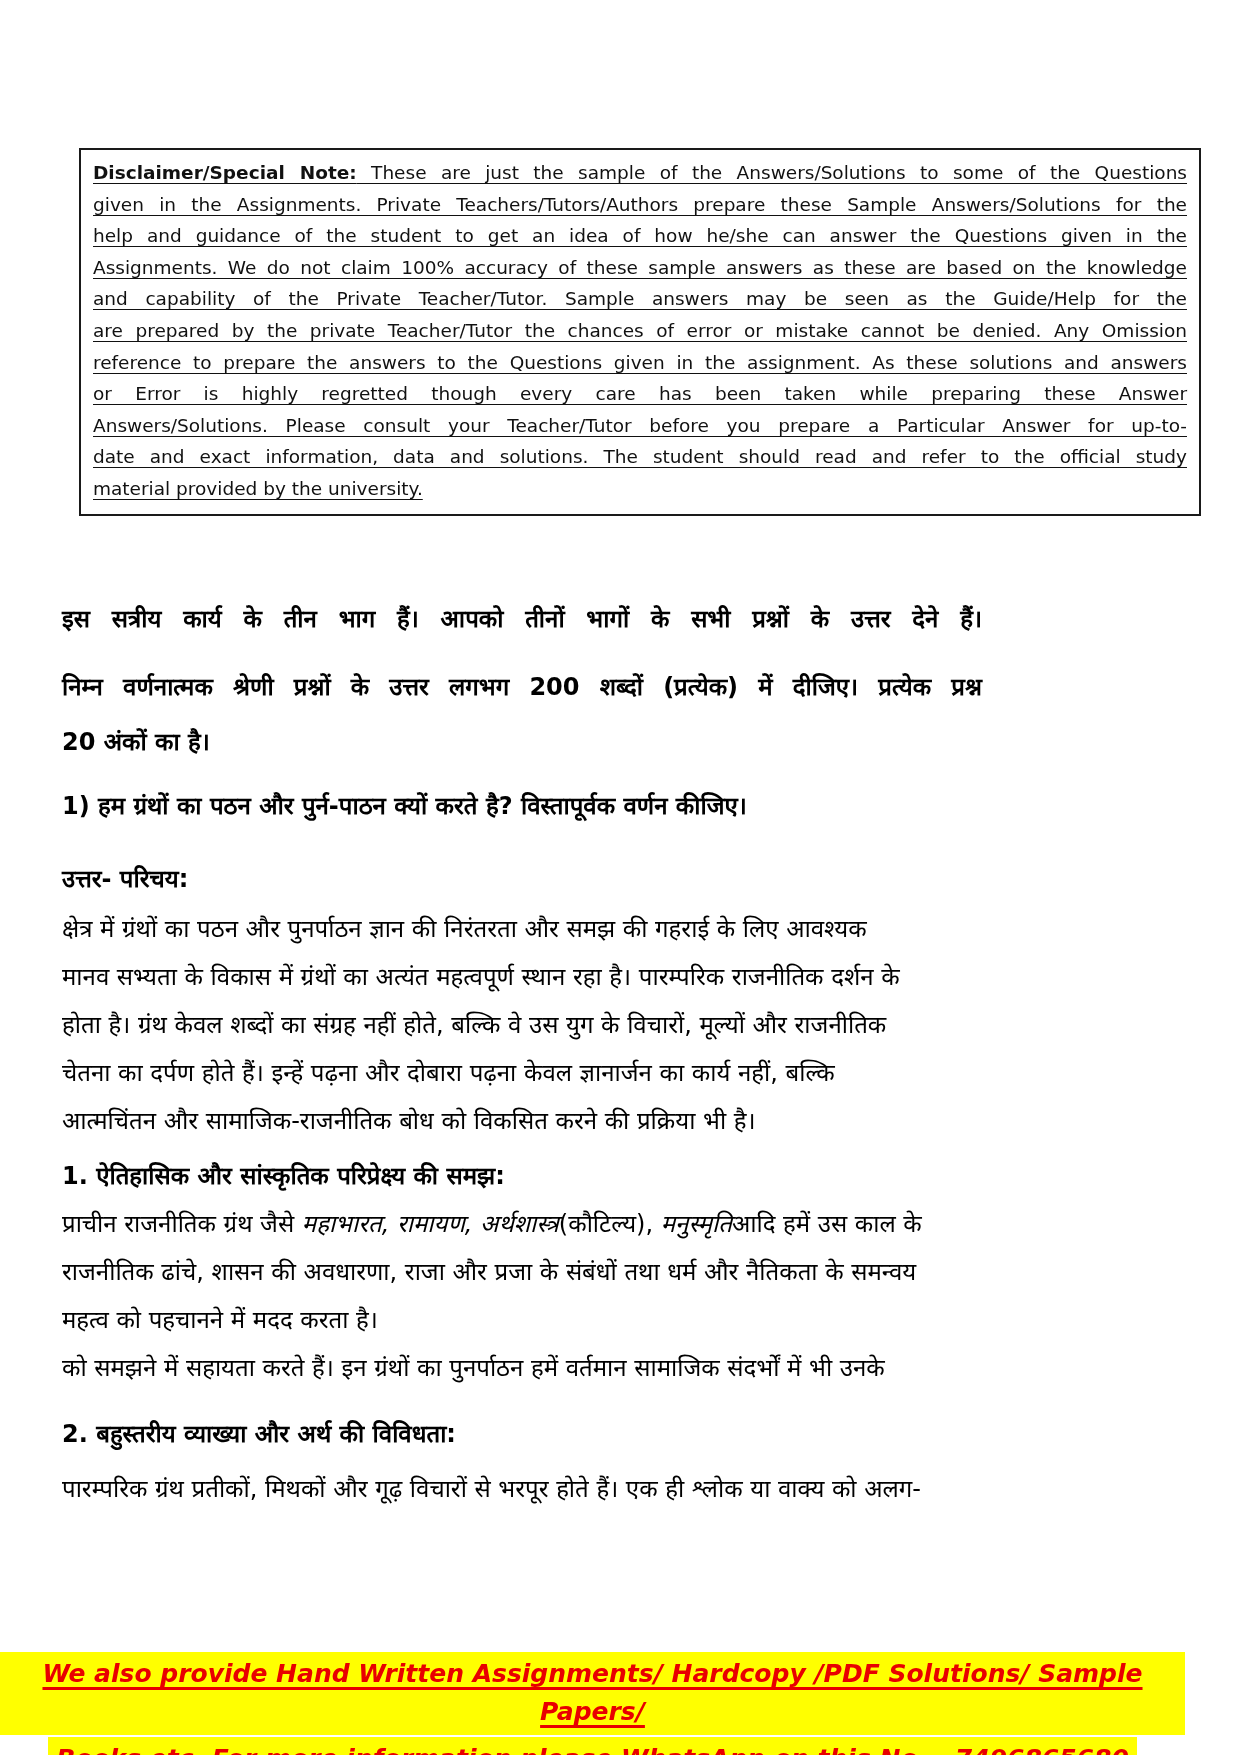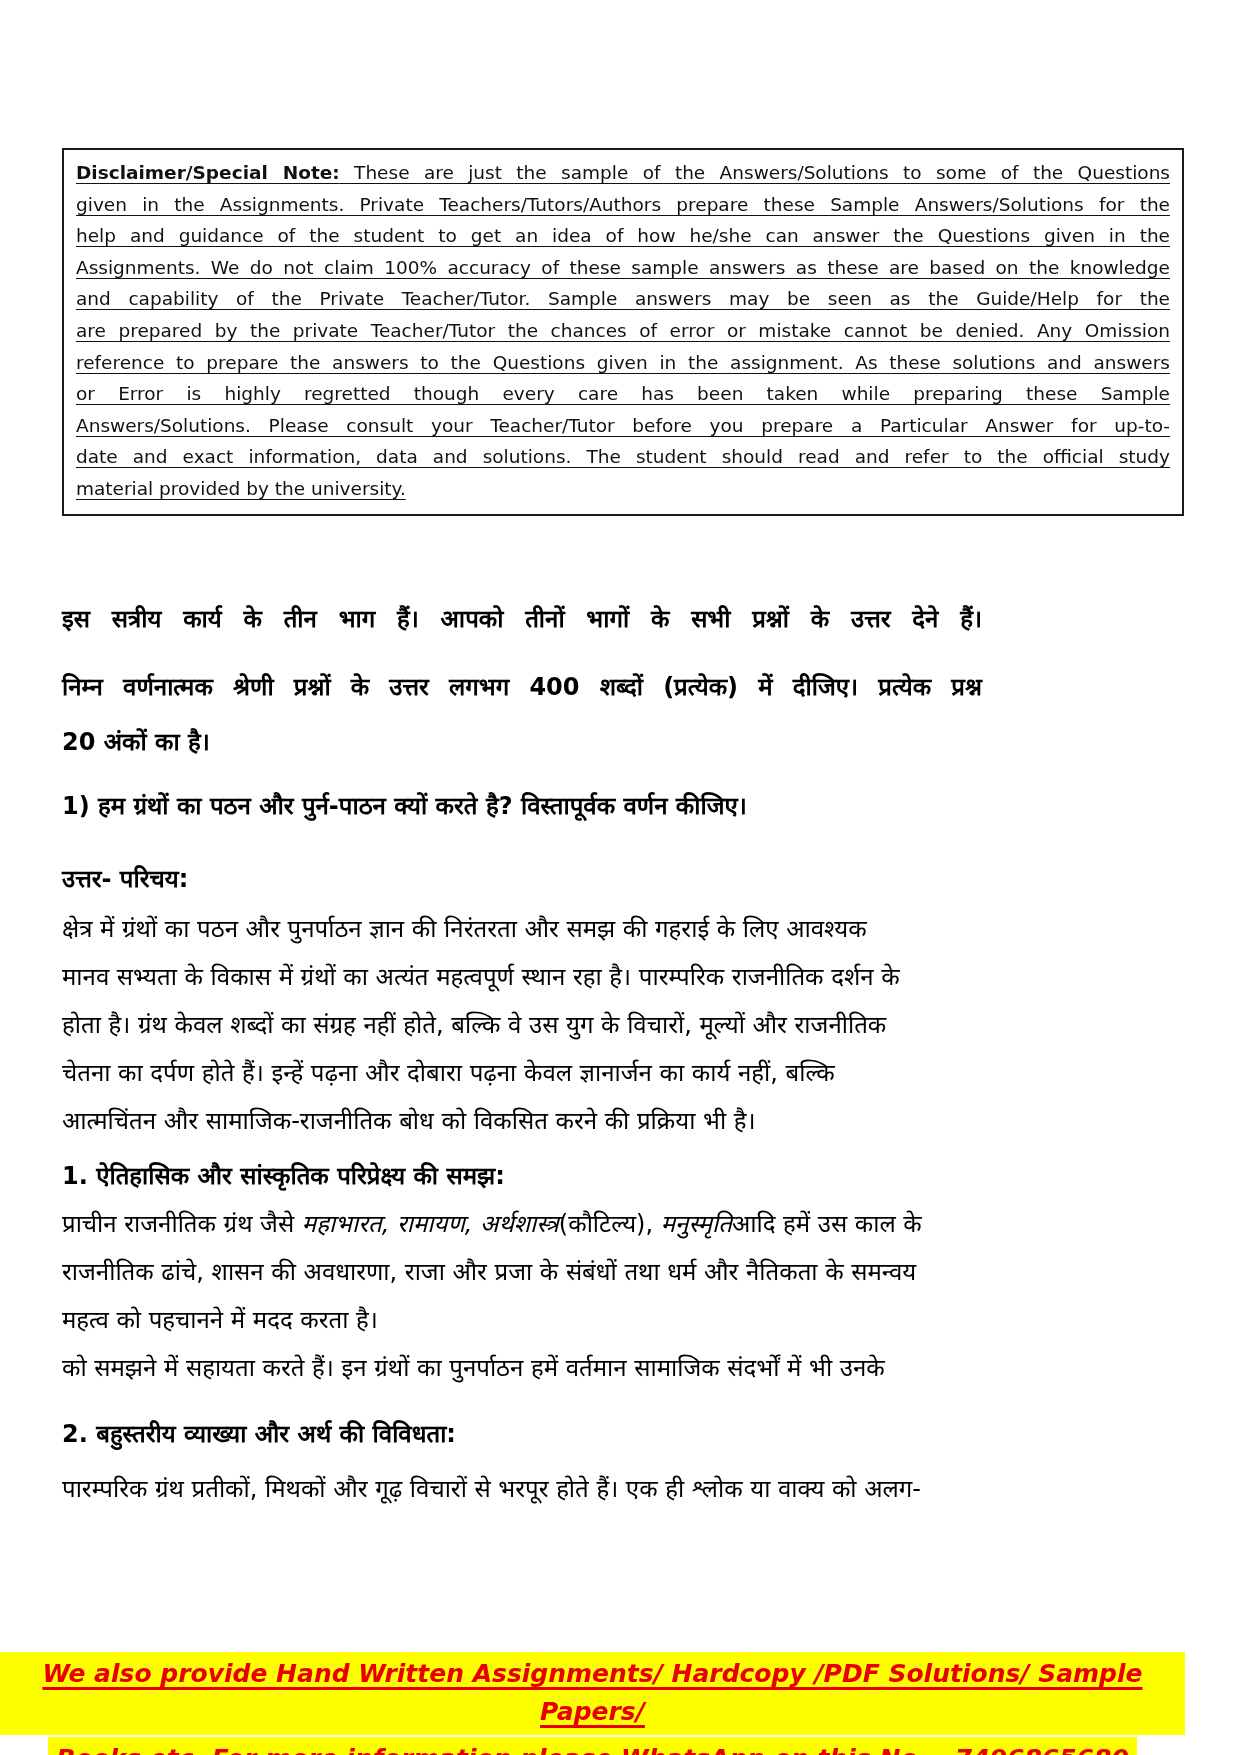--- a/index.html
+++ b/index.html
@@ -7,21 +7,21 @@
   body {
     width: 1241px; height: 1755px;
     overflow: hidden;
     font-family: "DejaVu Sans", "Liberation Sans", sans-serif;
     color: #000000;
   }
   .page { position: relative; width: 1241px; height: 1755px; background: #ffffff; }
 
   
   .disclaimer-box {
-    position: absolute; left: 62px; top: 148px; width: 1122px;
+    position: absolute; left: 79px; top: 148px; width: 1122px;
     border: 2px solid #1a1a1a;
     padding: 7px 12px 9px 12px;
     font-size: 18.5px;
     color: #111111;
   }
   .d-line {
     line-height: 31.6px;
     text-decoration: underline;
     text-underline-offset: 4px;
     white-space: normal;
@@ -79,33 +79,33 @@
 <div class="page">
 
   <div class="disclaimer-box">
     <div class="d-line just"><span class="d-bold">Disclaimer/Special Note:</span><span> These are just the sample of the Answers/Solutions to some of the Questions</span></div>
     <div class="d-line just">given in the Assignments. Private Teachers/Tutors/Authors prepare these Sample Answers/Solutions for the</div>
     <div class="d-line just">help and guidance of the student to get an idea of how he/she can answer the Questions given in the</div>
     <div class="d-line just">Assignments. We do not claim 100% accuracy of these sample answers as these are based on the knowledge</div>
     <div class="d-line just">and capability of the Private Teacher/Tutor. Sample answers may be seen as the Guide/Help for the</div>
     <div class="d-line just">are prepared by the private Teacher/Tutor the chances of error or mistake cannot be denied. Any Omission</div>
     <div class="d-line just">reference to prepare the answers to the Questions given in the assignment. As these solutions and answers</div>
-    <div class="d-line just">or Error is highly regretted though every care has been taken while preparing these Sample</div>
+    <div class="d-line just">or Error is highly regretted though every care has been taken while preparing these Answer</div>
     <div class="d-line just">Answers/Solutions. Please consult your Teacher/Tutor before you prepare a Particular Answer for up-to-</div>
     <div class="d-line just">date and exact information, data and solutions. The student should read and refer to the official study</div>
     <div class="d-line">material provided by the university.</div>
   </div>
 
   <div class="content">
 
     <div class="h h-bold fill intro-line1">इस सत्रीय कार्य के तीन भाग हैं। आपको तीनों भागों के सभी प्रश्नों के उत्तर देने हैं।</div>
 
 
     <div class="instructions">
-      <div class="h h-bold fill">निम्न वर्णनात्मक श्रेणी प्रश्नों के उत्तर लगभग 400 शब्दों (प्रत्येक) में दीजिए। प्रत्येक प्रश्न</div>
+      <div class="h h-bold fill">निम्न वर्णनात्मक श्रेणी प्रश्नों के उत्तर लगभग 200 शब्दों (प्रत्येक) में दीजिए। प्रत्येक प्रश्न</div>
       <div class="h h-bold nowrap">20 अंकों का है।</div>
     </div>
 
     <div class="h h-bold nowrap question-line">1) हम ग्रंथों का पठन और पुर्न-पाठन क्यों करते है? विस्तापूर्वक वर्णन कीजिए।</div>
 
     <div class="h h-bold nowrap answer-label">उत्तर- परिचय:</div>
 
     <div class="para">
       <div class="h nowrap">क्षेत्र में ग्रंथों का पठन और पुनर्पाठन ज्ञान की निरंतरता और समझ की गहराई के लिए आवश्यक</div>
       <div class="h nowrap">मानव सभ्यता के विकास में ग्रंथों का अत्यंत महत्वपूर्ण स्थान रहा है। पारम्परिक राजनीतिक दर्शन के</div>

